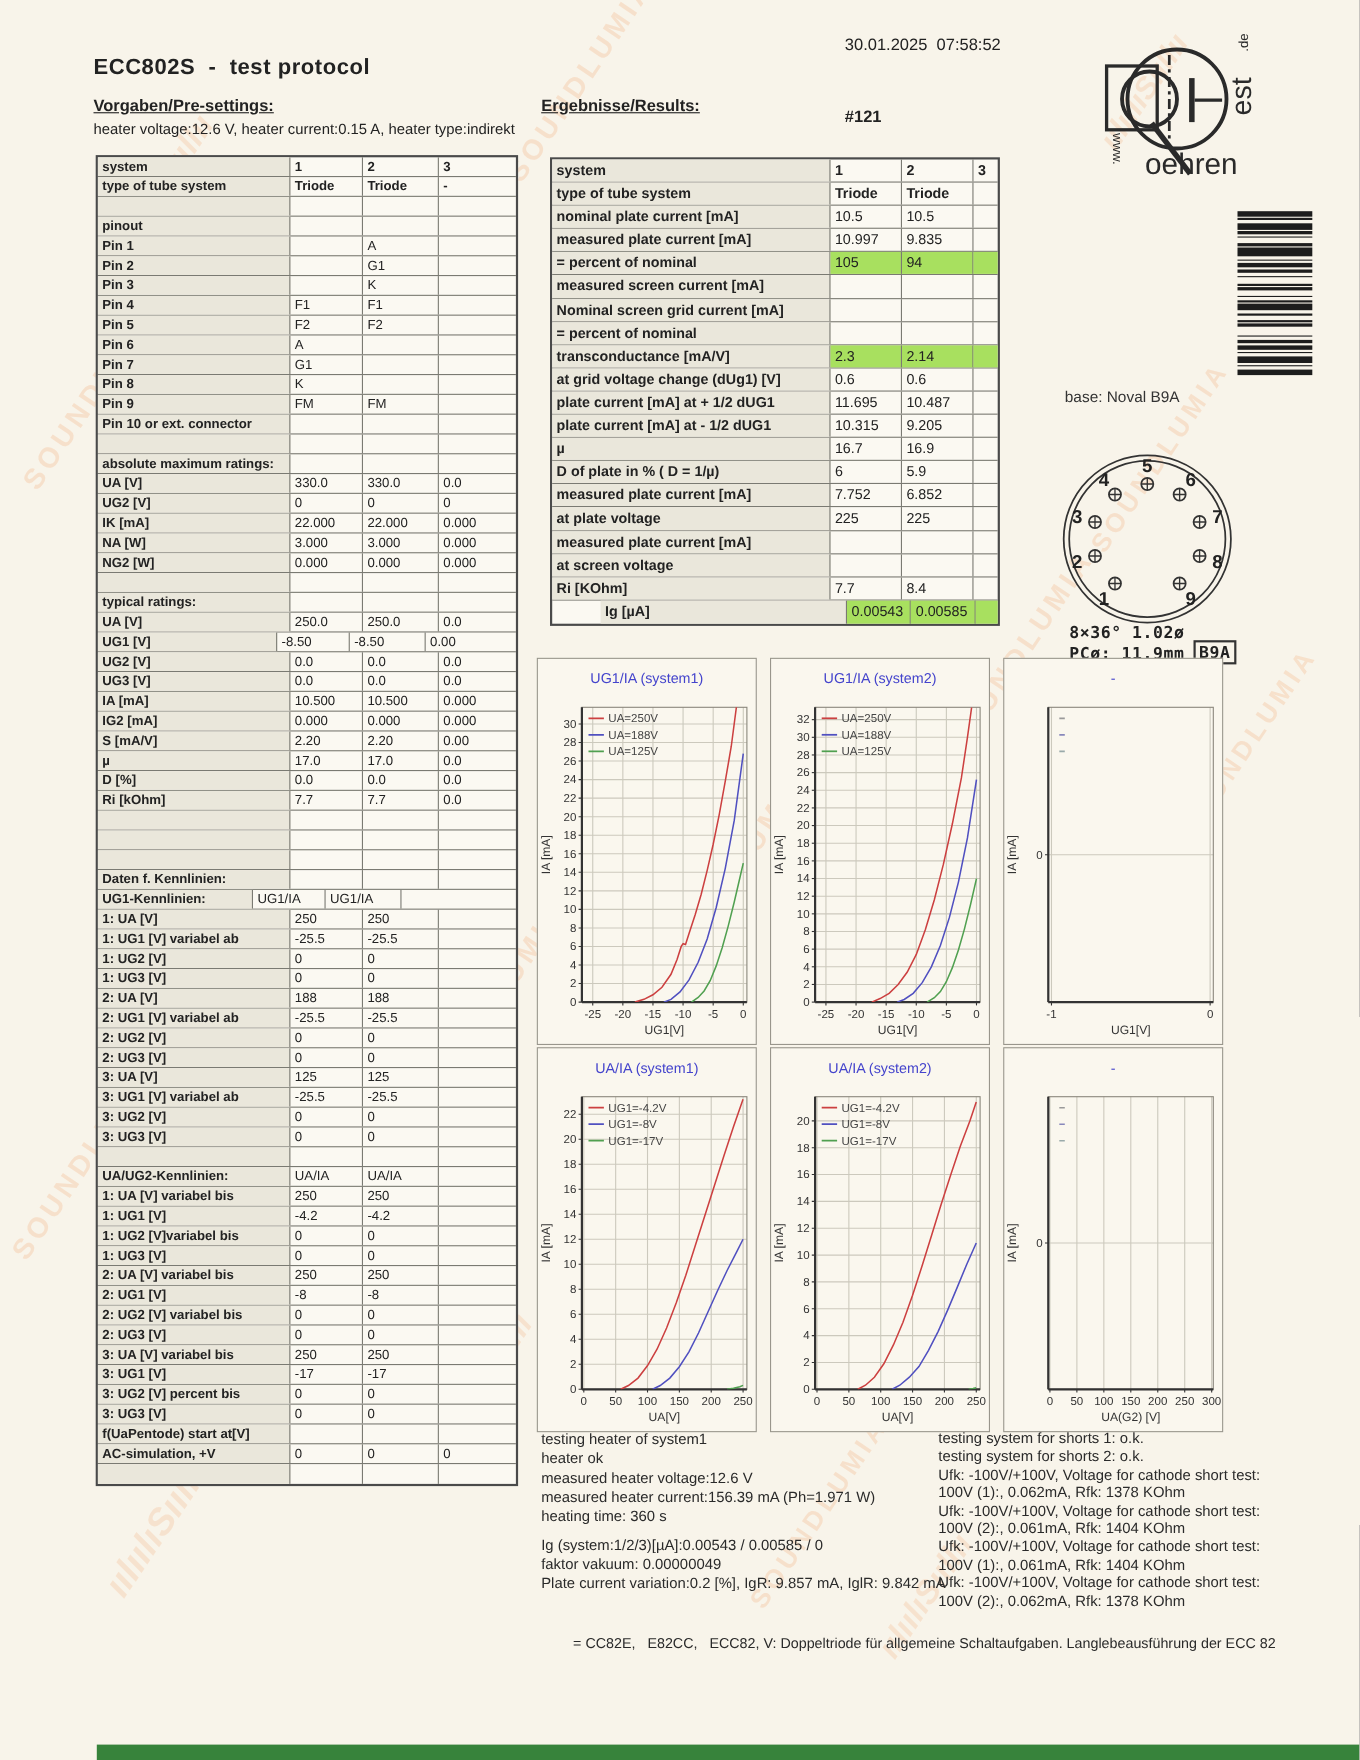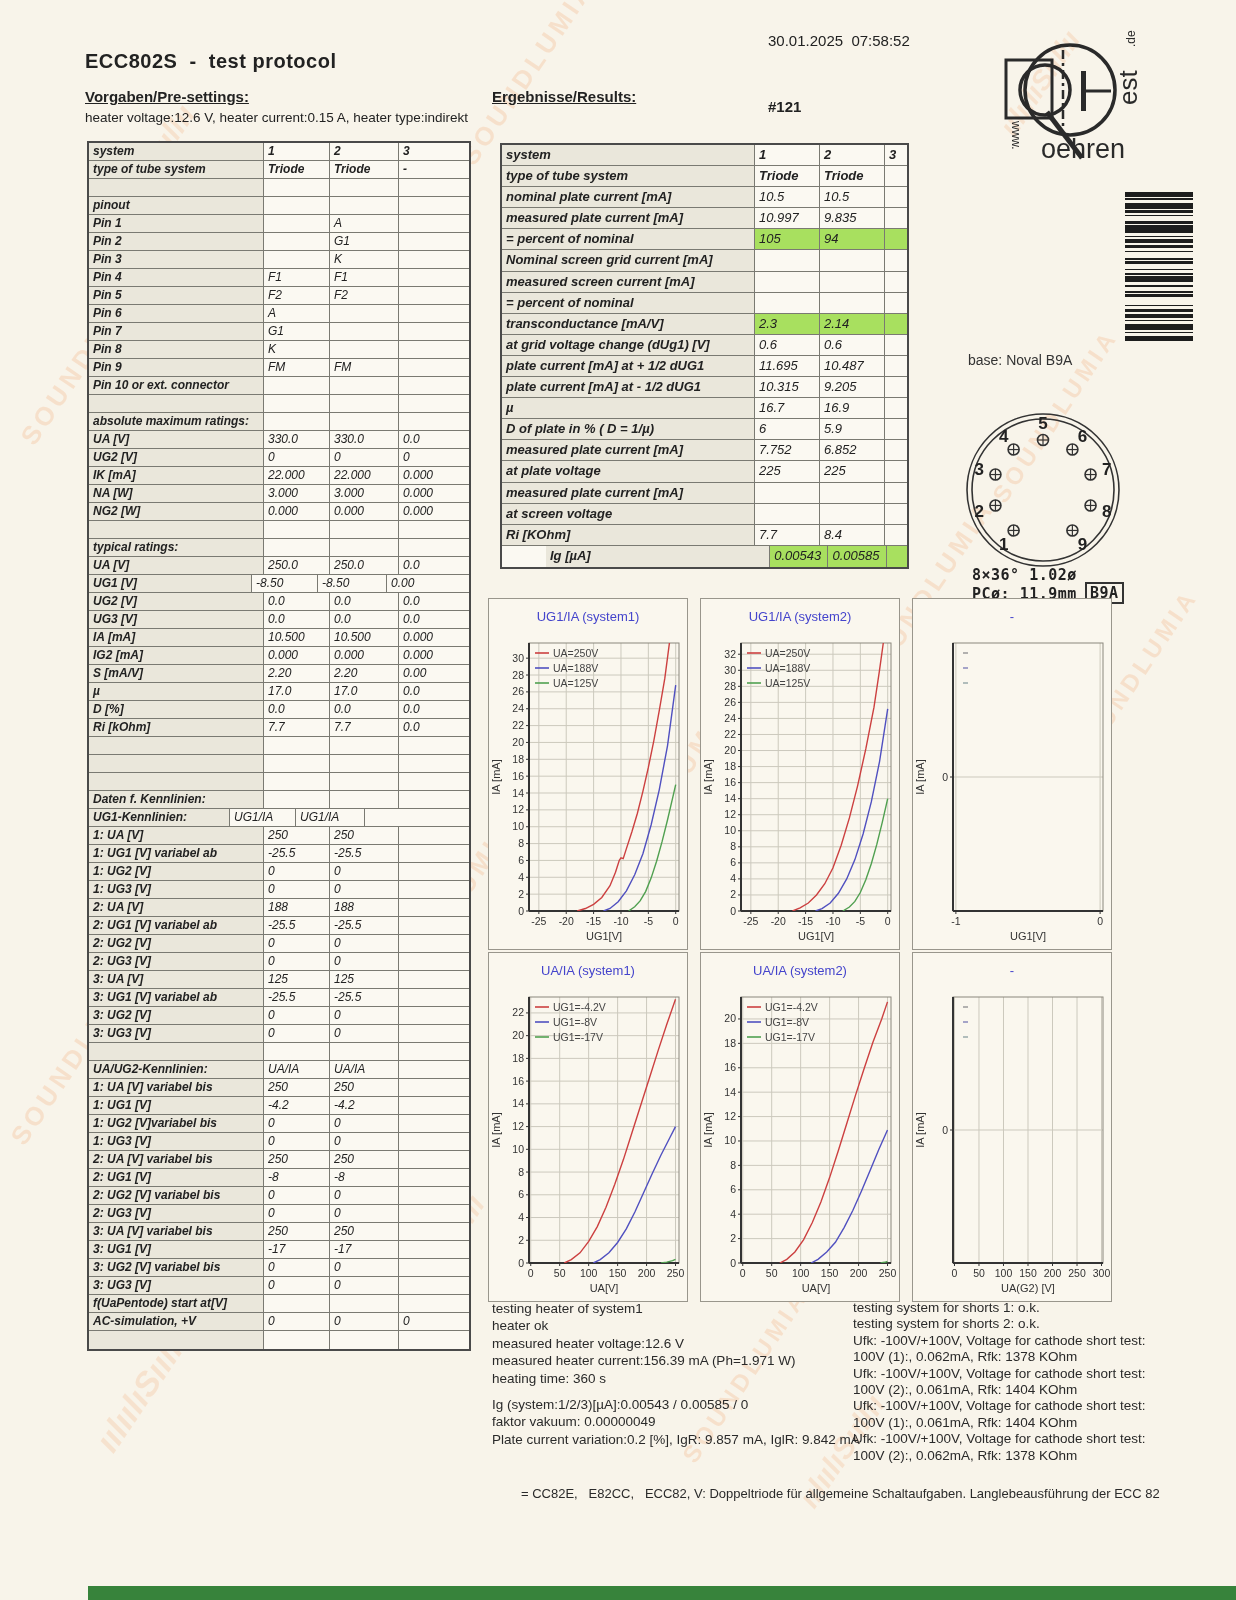--- a/index.html
+++ b/index.html
@@ -7,21 +7,21 @@
         font-family:"Liberation Sans",sans-serif;color:#222;}
   .abs{position:absolute;}
   .pre{white-space:pre;}
   
   .h-title{font-size:20px;font-weight:bold;letter-spacing:.5px;}
   .h-sec{font-size:15px;font-weight:bold;text-decoration:underline;}
   .small-line{font-size:13.5px;}
   .serial{font-size:15px;font-weight:bold;}
   .datetime{font-size:15px;}
   
-  .tbl{position:absolute;border:2px solid #4a4a4a;background:#fbf9f2;font-style:italic;}
+  .tbl{position:absolute;border:2px solid #4a4a4a;background:#fbf9f2;}
   .tr{display:flex;box-sizing:border-box;border-bottom:1px solid #7a7a72;}
   .tr:last-child{border-bottom:none;}
   .tc{box-sizing:border-box;border-right:1px solid #7a7a72;padding:1px 3px 0 4px;
       overflow:hidden;white-space:nowrap;}
   .tc:last-child{border-right:none;}
   .tc.lab{background:#eae7db;font-weight:bold;}
   .tbl-left .tr{height:18px;font-size:12px;line-height:15px;}
   .tbl-right .tr{height:21.1px;font-size:13px;line-height:18px;}
   .tr.hdr .tc{font-weight:bold;}
   .tc.hl{background:#a8e05f;}
@@ -446,21 +446,21 @@
         <div class="tc" style="width: 69px;">250</div>
         <div class="tc" style="width: 70px;"></div>
       </div>
       <div class="tr">
         <div class="tc lab" style="width: 175px;">3: UG1 [V]</div>
         <div class="tc" style="width: 66px;">-17</div>
         <div class="tc" style="width: 69px;">-17</div>
         <div class="tc" style="width: 70px;"></div>
       </div>
       <div class="tr">
-        <div class="tc lab" style="width: 175px;">3: UG2 [V] variabel bis</div>
+        <div class="tc lab" style="width: 175px;">3: UG2 [V] percent bis</div>
         <div class="tc" style="width: 66px;">0</div>
         <div class="tc" style="width: 69px;">0</div>
         <div class="tc" style="width: 70px;"></div>
       </div>
       <div class="tr">
         <div class="tc lab" style="width: 175px;">3: UG3 [V]</div>
         <div class="tc" style="width: 66px;">0</div>
         <div class="tc" style="width: 69px;">0</div>
         <div class="tc" style="width: 70px;"></div>
       </div>
@@ -508,27 +508,27 @@
         <div class="tc" style="width: 65px;">9.835</div>
         <div class="tc" style="width: 22px;"></div>
       </div>
       <div class="tr">
         <div class="tc lab" style="width: 253px;">= percent of nominal</div>
         <div class="tc hl" style="width: 65px;">105</div>
         <div class="tc hl" style="width: 65px;">94</div>
         <div class="tc hl" style="width: 22px;"></div>
       </div>
       <div class="tr">
-        <div class="tc lab" style="width: 253px;">Nominal screen grid current [mA]</div>
+        <div class="tc lab" style="width: 253px;">measured screen current [mA]</div>
         <div class="tc" style="width: 65px;"></div>
         <div class="tc" style="width: 65px;"></div>
         <div class="tc" style="width: 22px;"></div>
       </div>
       <div class="tr">
-        <div class="tc lab" style="width: 253px;">measured screen current [mA]</div>
+        <div class="tc lab" style="width: 253px;">Nominal screen grid current [mA]</div>
         <div class="tc" style="width: 65px;"></div>
         <div class="tc" style="width: 65px;"></div>
         <div class="tc" style="width: 22px;"></div>
       </div>
       <div class="tr">
         <div class="tc lab" style="width: 253px;">= percent of nominal</div>
         <div class="tc" style="width: 65px;"></div>
         <div class="tc" style="width: 65px;"></div>
         <div class="tc" style="width: 22px;"></div>
       </div>

